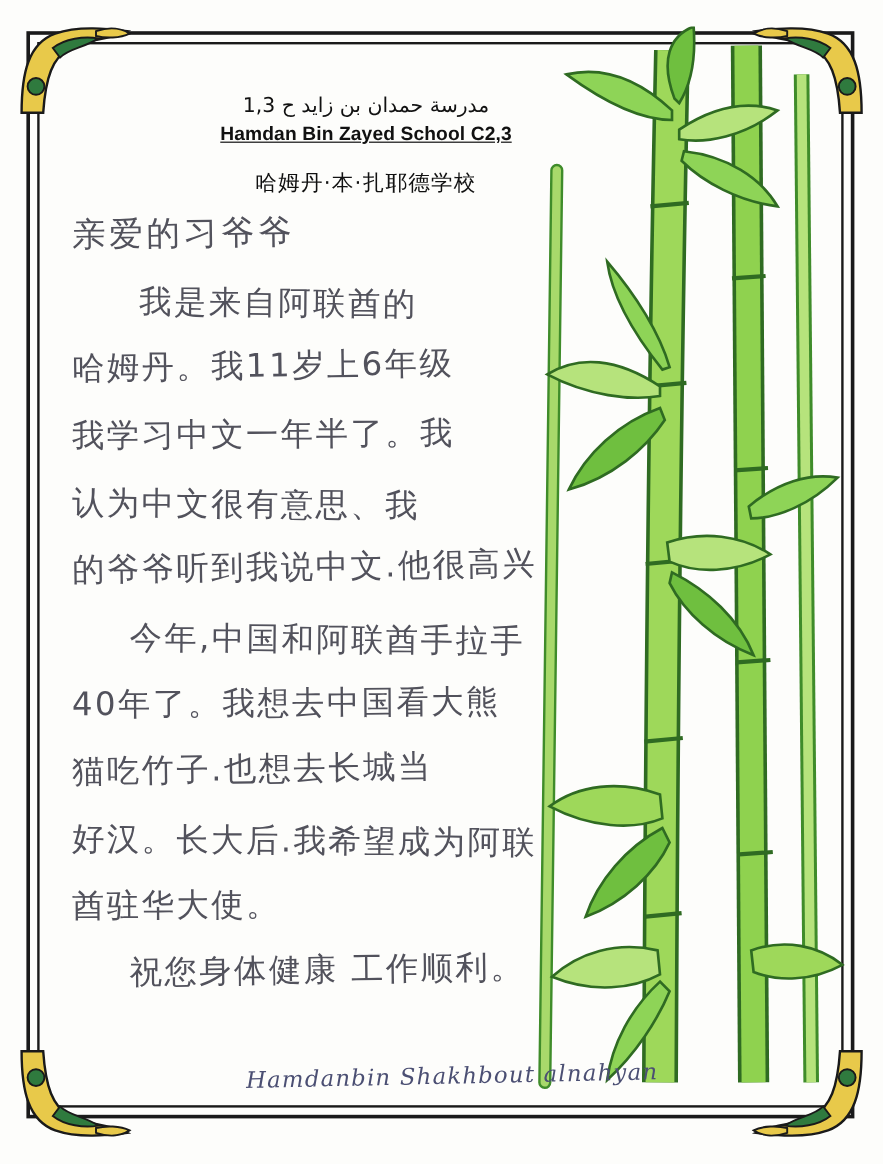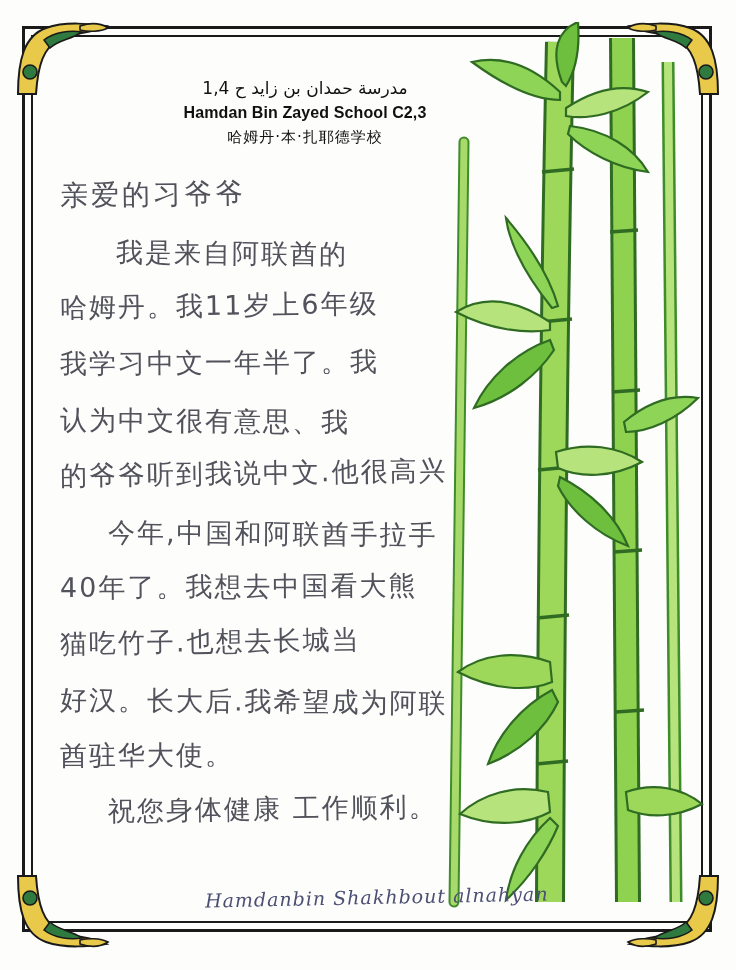--- a/index.html
+++ b/index.html
@@ -68,25 +68,26 @@
     direction: rtl;
     line-height: 1.25;
     letter-spacing: 0.2px;
   }
   .header .english {
     font-family: "Liberation Sans", sans-serif;
     font-weight: bold;
     font-size: 16px;
     margin-top: 5px;
     letter-spacing: 0.1px;
+    text-decoration: underline;
   }
   .header .chinese {
     font-family: "DejaVu Sans", sans-serif;
-    font-size: 15px;
-    margin-top: 6px;
+    font-size: 18px;
+    margin-top: 18px;
     letter-spacing: 1px;
   }
 
   
   .letter {
     position: absolute;
     left: 60px;
     top: 168px;
     width: 420px;
     color: #4a4a52;
@@ -164,21 +165,21 @@
   <div class="corner br">
     <svg width="96" height="78" viewBox="0 0 96 78">
       <path d="M4 74 C4 40 10 16 32 8 C52 1 76 4 92 6 C76 14 58 12 44 20 C30 28 24 44 22 74 Z" fill="#e8c94a" stroke="#1a1a1a" stroke-width="2"></path>
       <path d="M30 20 C40 12 56 10 68 12 C56 20 44 20 36 28 Z" fill="#2f7a3e" stroke="#1a1a1a" stroke-width="1.6"></path>
       <circle cx="16" cy="52" r="7" fill="#2f7a3e" stroke="#1a1a1a" stroke-width="1.6"></circle>
       <path d="M66 6 C78 2 88 4 94 8 C86 12 74 12 66 10 Z" fill="#e8c94a" stroke="#1a1a1a" stroke-width="1.6"></path>
     </svg>
   </div>
 
   <div class="header">
-    <div class="arabic">مدرسة حمدان بن زايد ح 1,4</div>
+    <div class="arabic">مدرسة حمدان بن زايد ح 1,3</div>
     <div class="english">Hamdan Bin Zayed School C2,3</div>
     <div class="chinese">哈姆丹·本·扎耶德学校</div>
   </div>
 
   <div class="bamboo">
     <svg width="300" height="900" viewBox="0 0 300 900">
 
       <g>
         <path d="M54 120 C50 300 48 520 44 880" stroke="#3f8c2a" stroke-width="11" fill="none" stroke-linecap="round"></path>
         <path d="M54 120 C50 300 48 520 44 880" stroke="#a8d96b" stroke-width="7" fill="none" stroke-linecap="round"></path>

